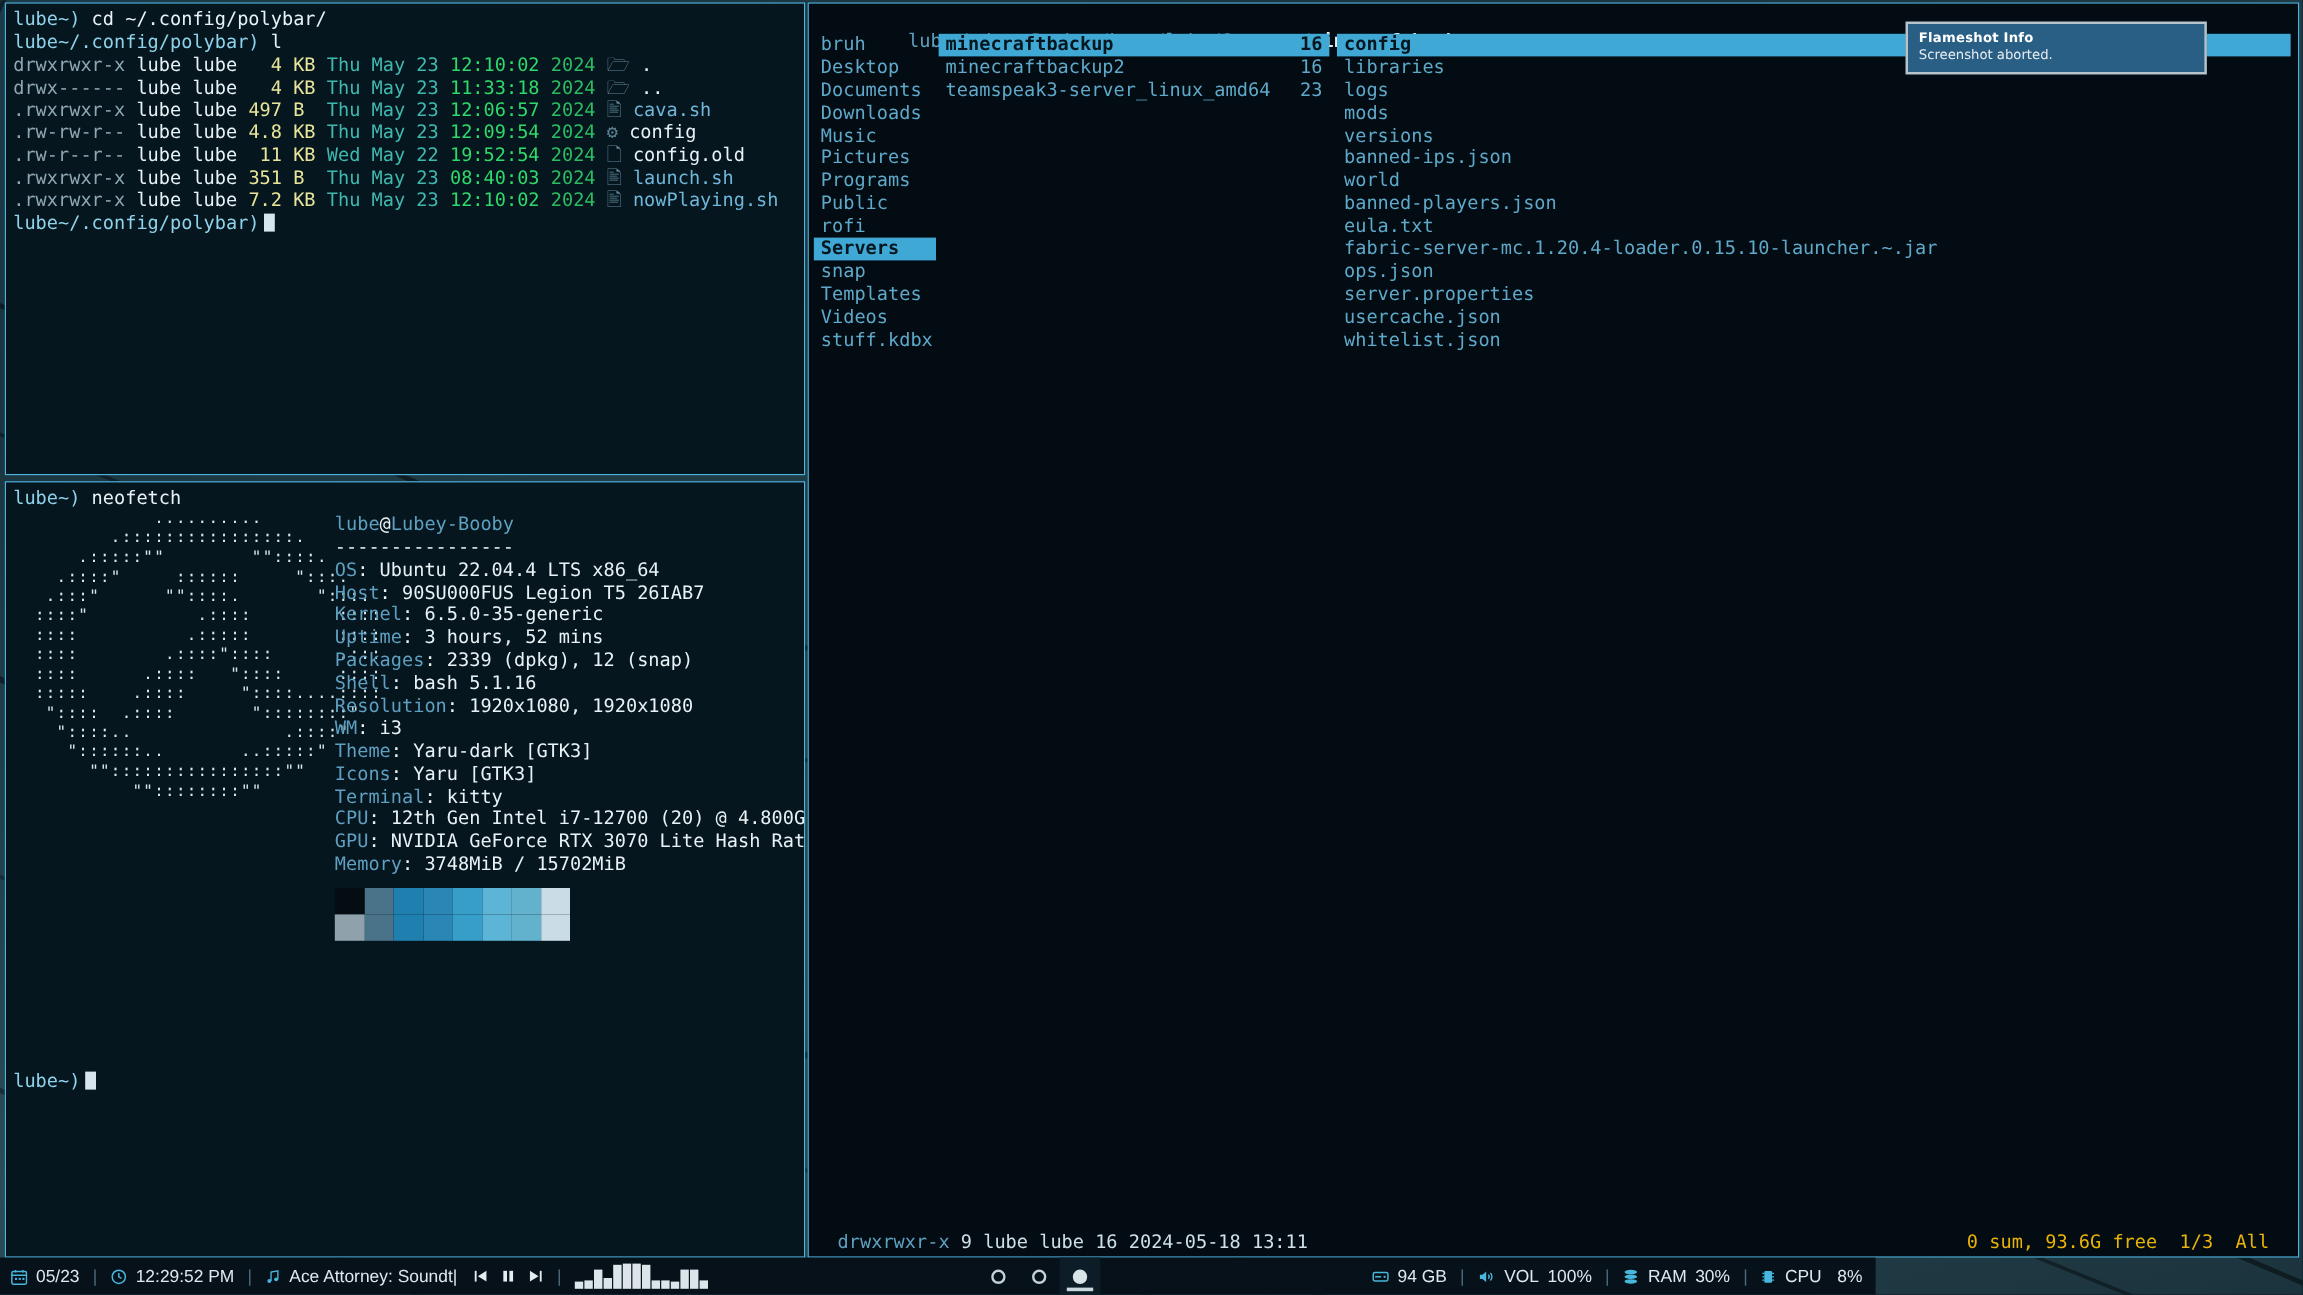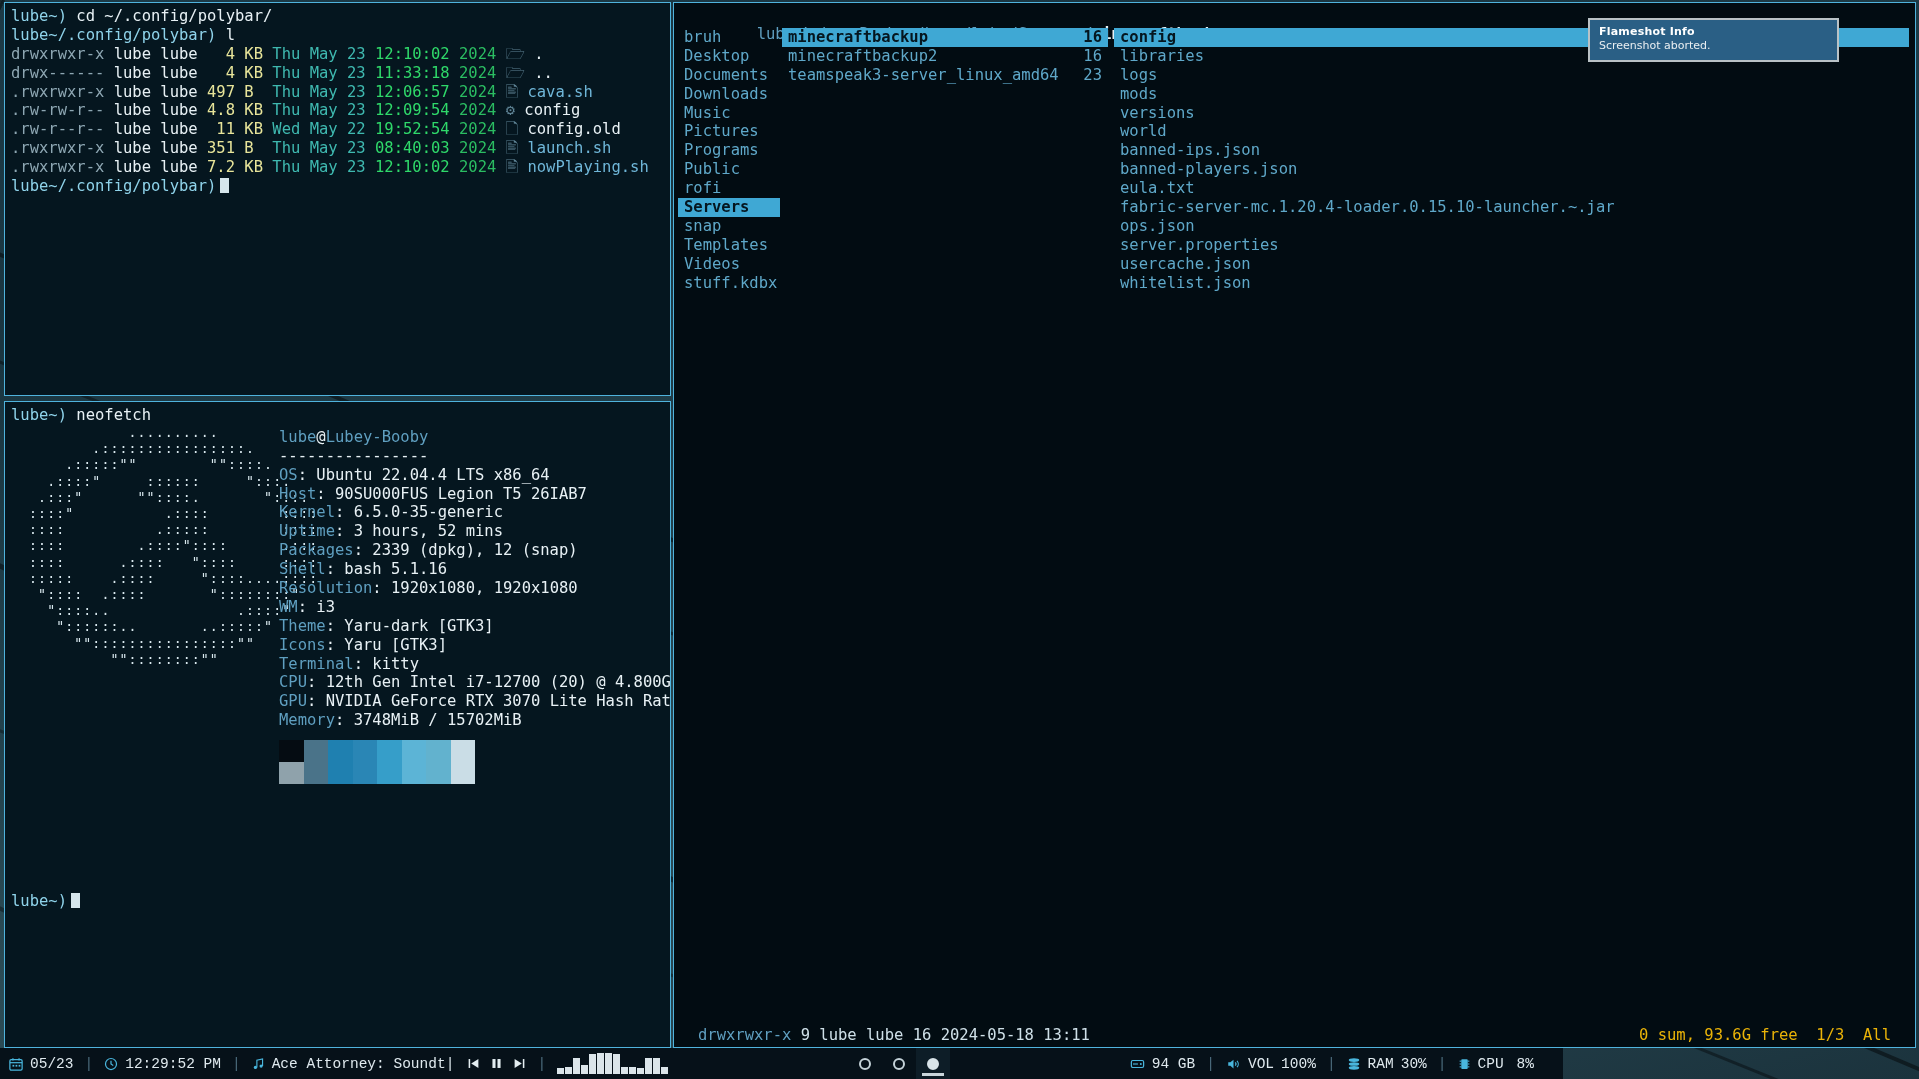--- a/index.html
+++ b/index.html
@@ -95,21 +95,21 @@
     font-family:"DejaVu Sans", sans-serif;
   }
   #notif .t { font-size:11px; font-weight:bold; line-height:14px; letter-spacing:0.2px;}
   #notif .b { font-size:11px; line-height:14px; color:#e9eef1; }
 
   
   #bar {
     position:absolute; left:0; bottom:0; width:1563px; height:31px;
     background:#061119;
     display:flex; align-items:center;
-    font-family:Liberation Mono, monospace;
+    font-family:Liberation Sans, sans-serif;
     font-size:14.5px; color:#dfe9ee;
   }
   #bar .grp { display:flex; align-items:center; }
   #bar .seg { display:flex; align-items:center; gap:7px; padding:0 9px; }
   #bar .ic { color:#49b6dd; display:inline-flex; align-items:center; }
   #bar .sep { color:#4b6b7c; padding:0 2px; }
   .ws { display:flex; align-items:flex-end; height:31px; }
   .ws .w {
     width:34px; height:31px; display:flex; align-items:center; justify-content:center;
     position:relative;
@@ -189,22 +189,22 @@
             <div class="r-row sel"><span>minecraftbackup</span><span class="sz">16</span></div>
             <div class="r-row"><span>minecraftbackup2</span><span class="sz">16</span></div>
             <div class="r-row"><span>teamspeak3-server_linux_amd64</span><span class="sz">23</span></div>
           </div>
         <div class="r-col" id="rcol-right" style="left:440px;width:795px;">
             <div class="r-row sel"><span>config</span></div>
             <div class="r-row"><span>libraries</span></div>
             <div class="r-row"><span>logs</span></div>
             <div class="r-row"><span>mods</span></div>
             <div class="r-row"><span>versions</span></div>
+            <div class="r-row"><span>banned-ips.json</span></div>
             <div class="r-row"><span>world</span></div>
-            <div class="r-row"><span>banned-ips.json</span></div>
             <div class="r-row"><span>banned-players.json</span></div>
             <div class="r-row"><span>eula.txt</span></div>
             <div class="r-row"><span>fabric-server-mc.1.20.4-loader.0.15.10-launcher.~.jar</span></div>
             <div class="r-row"><span>ops.json</span></div>
             <div class="r-row"><span>server.properties</span></div>
             <div class="r-row"><span>usercache.json</span></div>
             <div class="r-row"><span>whitelist.json</span></div>
           </div>
       </div>
 
@@ -309,21 +309,21 @@
         <div class="w">
           <span class="dot"></span>
         </div>
         <div class="w active">
           <span class="dot"></span>
         </div>
       </div>
 
     <div style="flex:1"></div>
 
-    <div class="grp" style="padding-right:20px;justify-content:space-between;">
+    <div class="grp" style="padding-right:2px;justify-content:space-between;">
       <div class="seg">
         <span class="ic">
           <svg width="15" height="14" viewBox="0 0 16 16">
               <rect x="1" y="4" width="14" height="8" rx="1.6" fill="none" stroke="#49b6dd" stroke-width="1.4"></rect>
               <circle cx="11.8" cy="8" r="1.1" fill="#49b6dd"></circle>
               <line x1="2.8" y1="8" x2="8.5" y2="8" stroke="#49b6dd" stroke-width="1.3"></line>
             </svg>
         </span>
         <span>94 GB</span>
       </div>

